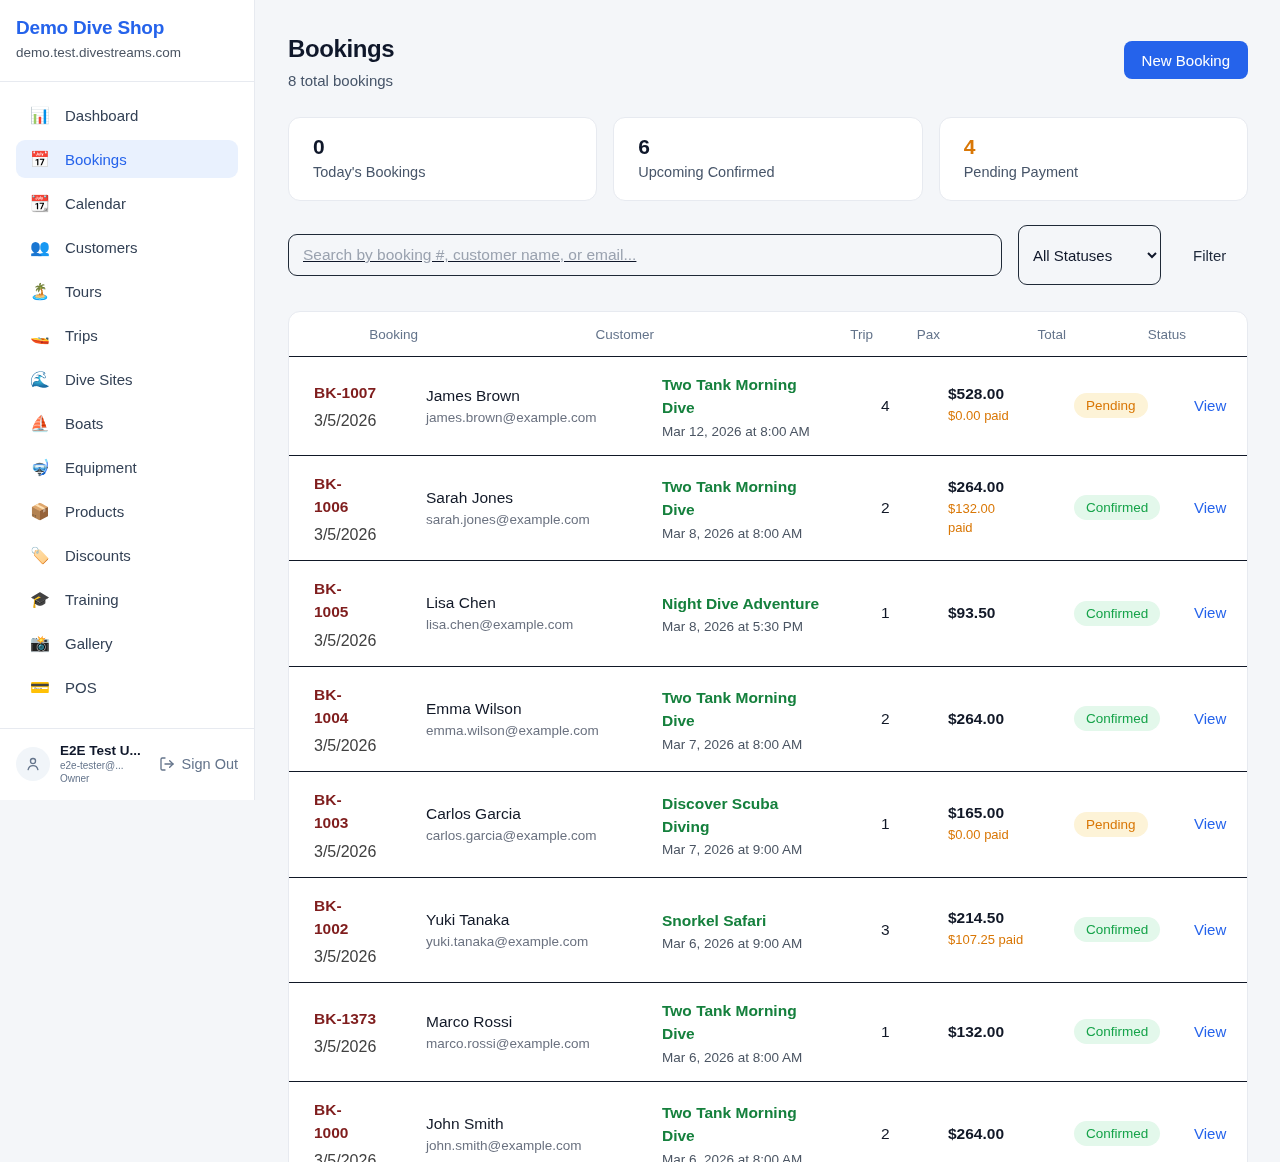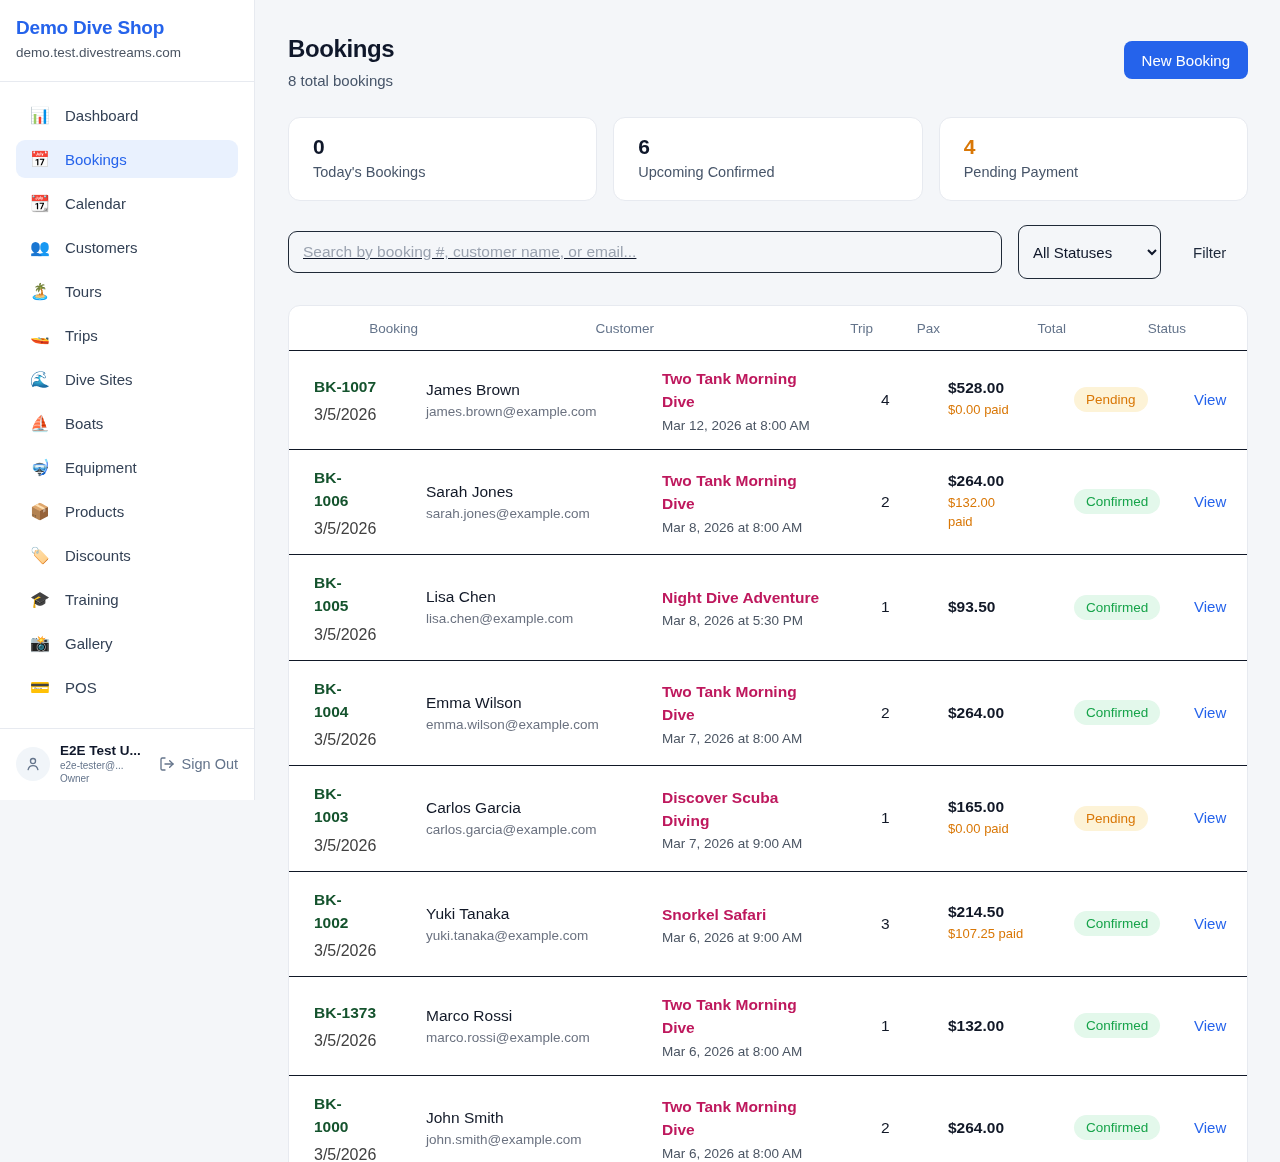--- a/index.html
+++ b/index.html
@@ -74,21 +74,21 @@
 
   .controls { display: flex; align-items: center; gap: 16px; margin-top: 24px; }
   .search-input {
     flex: 0 0 714px; height: 42px;
     border: 1px solid #1f2937; border-radius: 9px;
     background: transparent; padding: 0 14px;
     font-family: inherit; font-size: 15.5px; color: #0f172a; text-decoration: underline;
   }
   .search-input::placeholder { color: #9aa2af; }
   .status-select {
-    height: 54px; min-width: 143px;
+    height: 60px; min-width: 143px;
     border: 1px solid #1f2937; border-radius: 9px;
     background: transparent; padding: 0 10px;
     font-family: inherit; font-size: 15px; color: #0f172a;
   }
   .filter-btn {
     background: none; border: none; cursor: pointer;
     font-family: inherit; font-size: 15px; font-weight: 500; color: #1e293b;
     margin-left: 16px;
   }
 
@@ -106,27 +106,27 @@
     text-align: right; font-size: 13.5px; font-weight: 500; color: #64748b;
     padding: 15px 8px 14px 0; border-bottom: 1px solid #111827;
   }
   thead th:first-child { padding-left: 25px; }
   tbody tr { border-bottom: 1px solid #111827; }
   tbody tr:last-child { border-bottom: none; }
   tbody td { padding: 16px 8px 16px 0; vertical-align: middle; }
   tbody td:first-child { padding-left: 25px; }
 
   .bk-link {
-    color: #14532d; font-size: 15.5px; font-weight: 600;
+    color: #7f1d1d; font-size: 15.5px; font-weight: 600;
     text-decoration: none; white-space: pre-line; line-height: 1.5; display: inline-block;
   }
   .bk-date { font-size: 16px; color: #404040; margin-top: 8px; }
   .cust-name { font-size: 15.5px; color: #111827; }
   .cust-email { font-size: 13.5px; color: #6b7280; margin-top: 5px; }
-  .trip-name { font-size: 15.5px; font-weight: 600; color: #be185d; white-space: pre-line; line-height: 1.5; }
+  .trip-name { font-size: 15.5px; font-weight: 600; color: #15803d; white-space: pre-line; line-height: 1.5; }
   .trip-time { font-size: 13.5px; color: #4b5563; margin-top: 4px; }
   .pax-val { font-size: 15.5px; color: #111827; }
   .total-amt { font-size: 15.5px; font-weight: 700; color: #111827; }
   .total-paid { font-size: 13px; color: #d97706; margin-top: 4px; white-space: pre-line; line-height: 1.45; }
   .badge {
     display: inline-block; padding: 5px 12px; border-radius: 999px;
     font-size: 13.5px; font-weight: 400;
   }
   .badge.pending { background: #fdf3d7; color: #d97706; }
   .badge.confirmed { background: #e3f8eb; color: #16a34a; }

